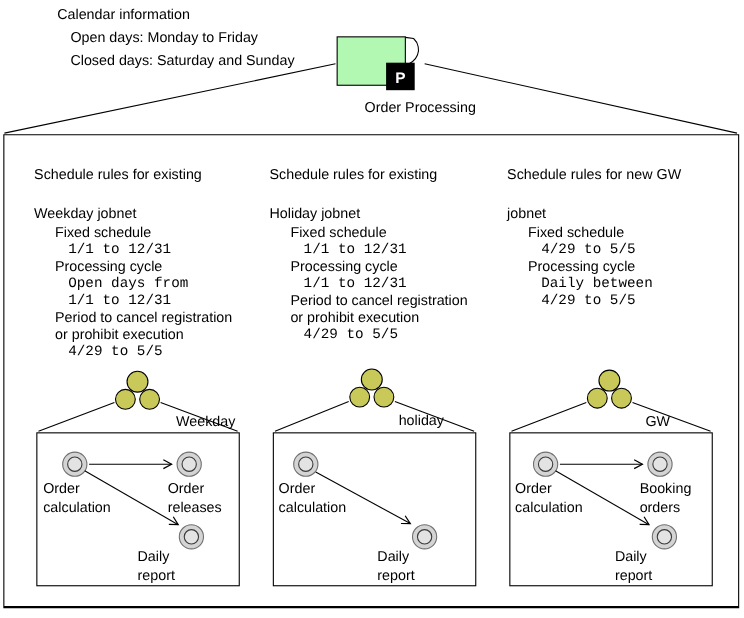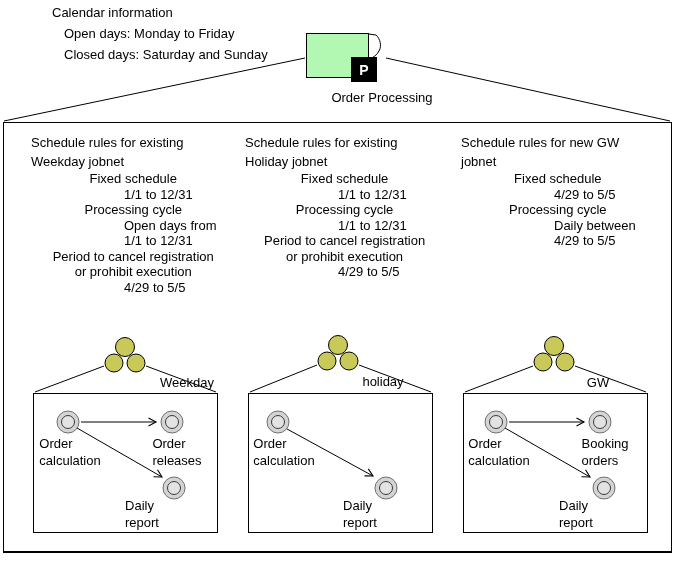--- a/index.html
+++ b/index.html
@@ -6,24 +6,24 @@
   body{
     width:676px;height:562px;position:relative;background:#ffffff;
     font-family:"Liberation Sans","DejaVu Sans",sans-serif;
     font-size:13px;color:#000;overflow:hidden;
   }
   .abs{position:absolute;white-space:nowrap;margin-left:44px;}
   .box{position:absolute;border:1px solid #000;background:transparent;box-sizing:border-box;}
   #outer-box{left:3px;top:122px;width:669px;height:431px;border-bottom-width:2px;}
   .jobnet-box{top:393px;width:185px;height:140px;}
   .col{position:absolute;top:133px;white-space:nowrap;}
-  .col .t{line-height:19px;}
+  .col .t{line-height:19px;margin-top:16px;}
   .col .b{line-height:15.5px;}
-  .i1{margin-left:19px;text-align:center;}
-  .i2{margin-left:93px;}
+  .i1{margin-left:19px;}
+  .i2{margin-left:31px;font-family:Liberation Mono, monospace;}
   .cx{transform:translateX(-50%);text-align:left;}
   .node-label{position:absolute;transform:translateX(-50%);text-align:left;line-height:17px;white-space:nowrap;}
   .node-label span{display:block;}
   svg.overlay{position:absolute;left:0;top:0;pointer-events:none;}
 </style>
 </head>
 <body>
 
 <div class="abs" style="left:8px;top:5px;">Calendar information</div>
 <div class="abs" style="left:20px;top:26px;">Open days: Monday to Friday</div>

